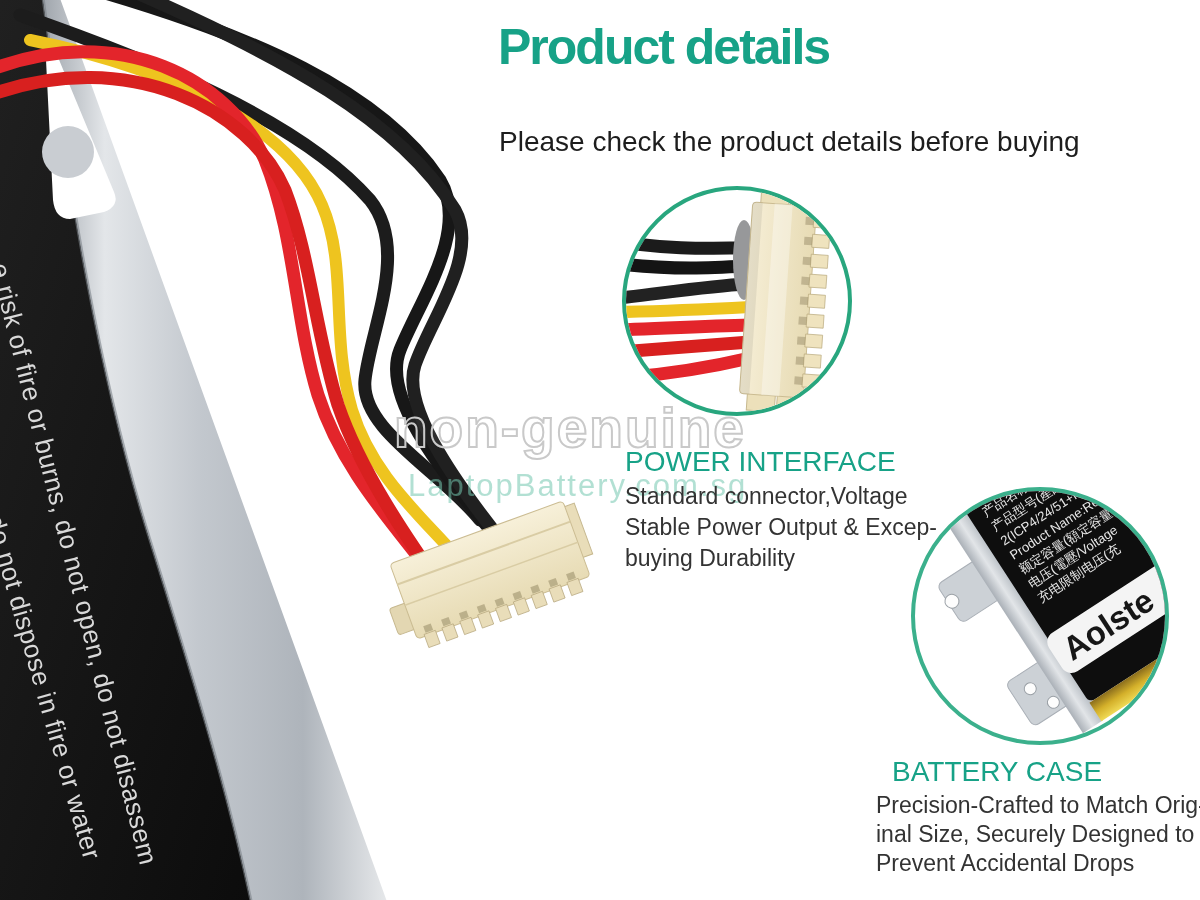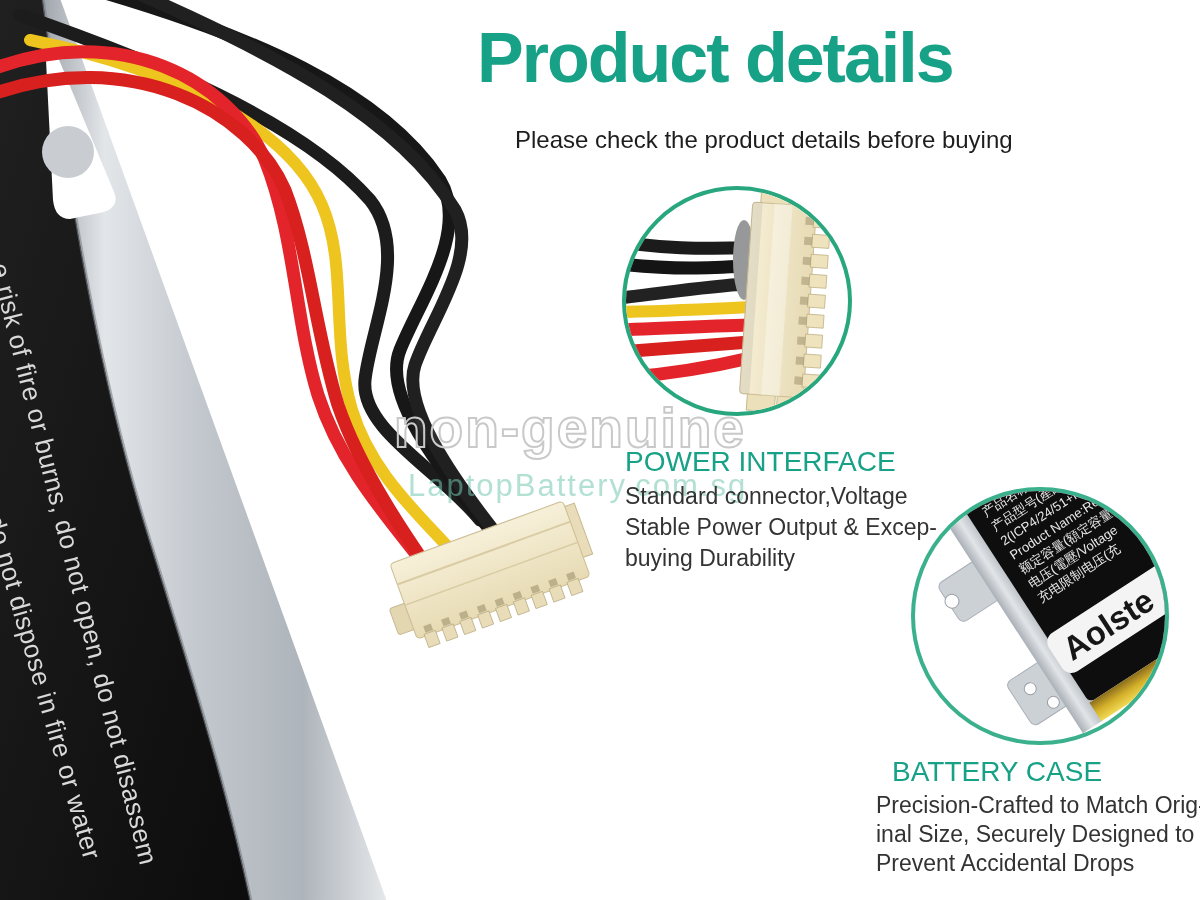--- a/index.html
+++ b/index.html
@@ -3,23 +3,23 @@
 <meta charset="utf-8">
 <style>
   html,body{margin:0;padding:0;background:#fff;}
   .stage{position:relative;width:1200px;height:900px;overflow:hidden;background:#fff;
          font-family:"Liberation Sans","DejaVu Sans",sans-serif;}
   .photo{position:absolute;left:0;top:0;z-index:0;}
   .warn-text{position:absolute;z-index:1;color:#d9d9d9;font-size:26px;white-space:nowrap;
              transform-origin:0 0;letter-spacing:.5px;}
   .warn-a{left:14px;top:260px;transform:rotate(76deg);}
   .warn-b{left:-8px;top:452px;transform:rotate(74deg);}
-  .page-title{position:absolute;left:477px;top:18px;z-index:4;font-size:70px;font-weight:bold;
+  .page-title{position:absolute;left:498px;top:18px;z-index:4;font-size:50px;font-weight:bold;
               letter-spacing:-2px;color:#17a287;white-space:nowrap;}
-  .page-subtitle{position:absolute;left:499px;top:126px;z-index:4;font-size:24px;color:#1d1d1d;white-space:nowrap;margin-left:16px;}
+  .page-subtitle{position:absolute;left:499px;top:126px;z-index:4;font-size:28px;color:#1d1d1d;white-space:nowrap;}
   .circle-inset{position:absolute;border-radius:50%;box-sizing:border-box;background:#fff;overflow:hidden;z-index:2;}
   .circle-top{left:622px;top:186px;width:230px;height:230px;border:4px solid #28a67e;}
   .circle-bottom{left:911px;top:487px;width:258px;height:258px;border:4px solid #3bb08c;}
   .circle-inset svg{position:absolute;left:0;top:0;}
   .wm1{position:absolute;left:394px;top:396px;z-index:3;font-size:55px;font-weight:bold;letter-spacing:2px;
        color:rgba(255,255,255,0.06);-webkit-text-stroke:2px #c9c9c9;white-space:nowrap;}
   .wm2{position:absolute;left:408px;top:468px;z-index:3;font-size:31px;font-weight:normal;letter-spacing:2px;
        color:rgba(114,199,175,0.55);white-space:nowrap;}
   .sec-heading{position:absolute;z-index:4;font-size:28px;font-weight:normal;color:#17a287;white-space:nowrap;}
   .h-power{left:625px;top:446px;}

